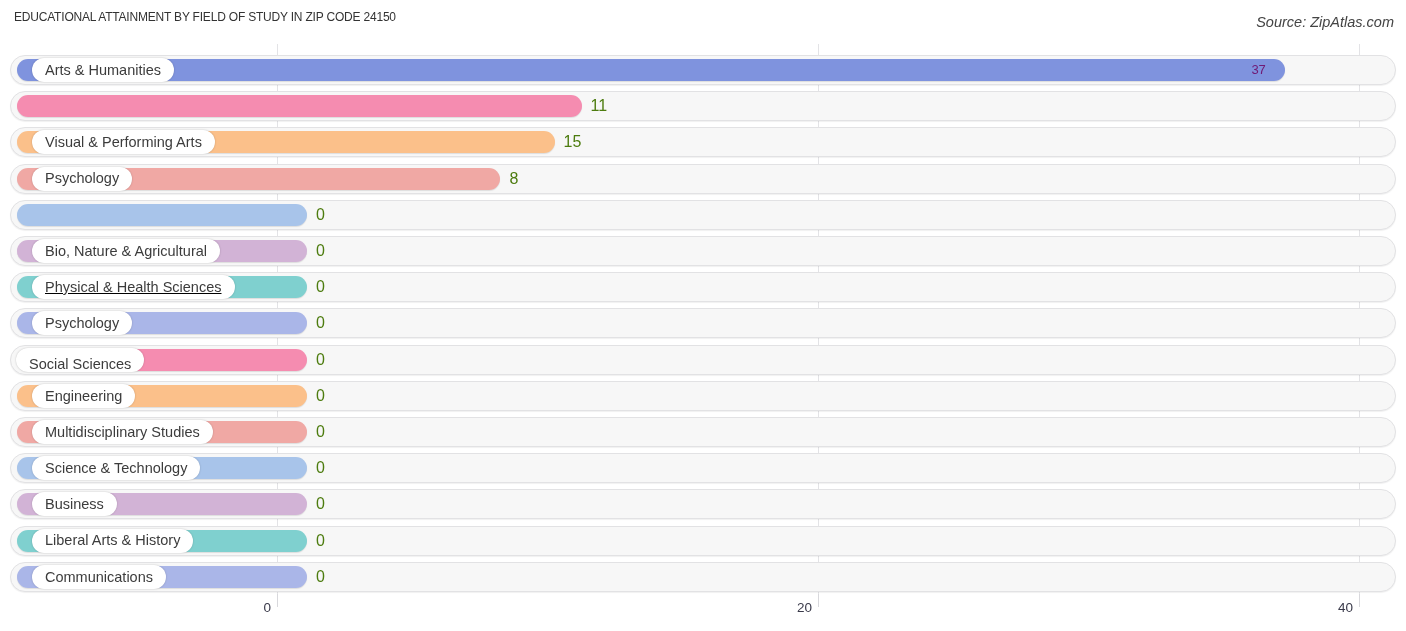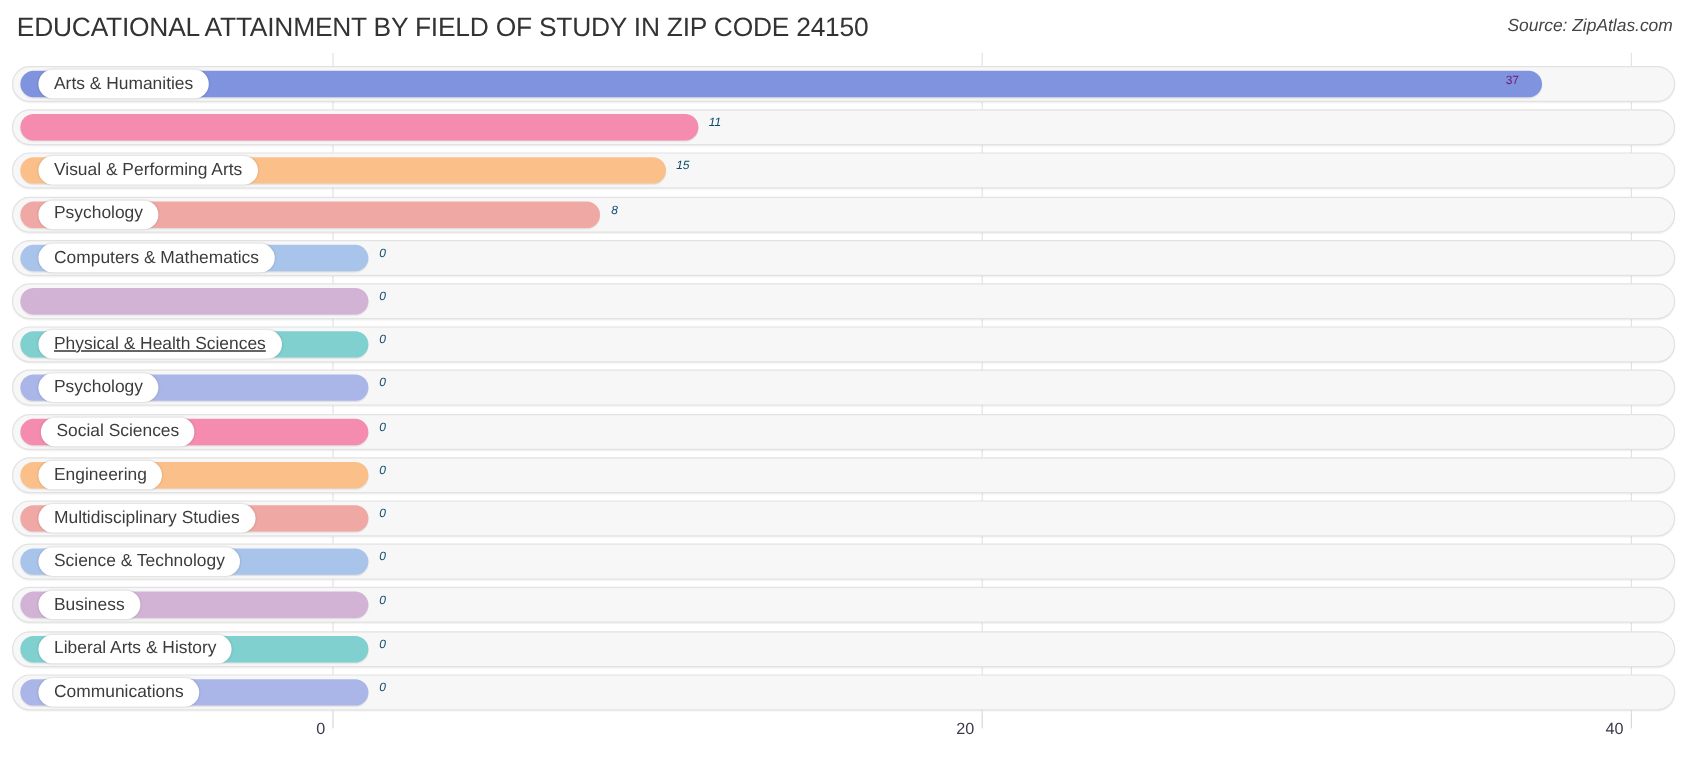--- a/index.html
+++ b/index.html
@@ -9,21 +9,21 @@
     font-family:"Liberation Sans", sans-serif;
     overflow:hidden;
     position:relative;
   }
   
   #header{
     position:absolute;left:0;top:0;width:1406px;height:44px;
   }
   #chart-title{
     position:absolute;left:14px;top:10px;
-    font-size:22px;font-weight:400;color:#333333;
+    font-size:12px;font-weight:400;color:#333333;
     letter-spacing:-0.2px;white-space:nowrap;
   }
   #source-note{
     position:absolute;right:12px;top:14px;
     font-size:14.5px;font-style:italic;color:#444444;
     white-space:nowrap;
   }
   
   #plot{
     position:absolute;left:0;top:44px;width:1383px;height:550px;
@@ -57,27 +57,26 @@
     display:flex;align-items:center;
     padding:0 13px;
     box-sizing:border-box;
     white-space:nowrap;
   }
   .cat-label{
     font-size:14.5px;color:#3c3c3c;line-height:1;
   }
   .val-out{
     position:absolute;top:7px;
-    font-size:10px;color:#0c4a6e;line-height:1;
-    white-space:nowrap;
-    font-style:italic;
+    font-size:16px;color:#4d7c0f;line-height:1;
+    white-space:nowrap;
   }
   .val-in{
     position:absolute;top:8px;
-    font-size:10px;color:#701a75;line-height:1;
+    font-size:13px;color:#701a75;line-height:1;
     white-space:nowrap;text-align:right;
   }
   
   #axis{
     position:absolute;left:0;top:594px;width:1406px;height:37px;
   }
   .tick-line{
     position:absolute;top:0;height:13px;width:1px;background:#d8d8dc;
   }
   .tick-label{
@@ -127,28 +126,28 @@
         <div class="track"></div>
         <div class="bar" style="width: 483.4px; background: rgb(240, 168, 164);"></div>
         <div class="cat-pill" style="left: 22px;">
           <span class="cat-label">Psychology</span>
         </div>
         <div class="val-out" style="left: 499.4px;">8</div>
       </div>
       <div class="row" style="top: 155.8px;">
         <div class="track"></div>
         <div class="bar" style="width: 290px; background: rgb(168, 196, 234);"></div>
-        <div class="cat-pill" style="left: 22px;">
-          <span class="cat-label">Computers &amp; Mathematics</span>
-        </div>
         <div class="val-out" style="left: 306px;">0</div>
       </div>
       <div class="row" style="top: 192px;">
         <div class="track"></div>
         <div class="bar" style="width: 290px; background: rgb(210, 179, 214);"></div>
+        <div class="cat-pill" style="left: 22px;">
+          <span class="cat-label">Bio, Nature &amp; Agricultural</span>
+        </div>
         <div class="val-out" style="left: 306px;">0</div>
       </div>
       <div class="row" style="top: 228.2px;">
         <div class="track"></div>
         <div class="bar" style="width: 290px; background: rgb(127, 208, 207);"></div>
         <div class="cat-pill" style="left: 22px; text-decoration: underline;">
           <span class="cat-label">Physical &amp; Health Sciences</span>
         </div>
         <div class="val-out" style="left: 306px;">0</div>
       </div>
@@ -156,21 +155,21 @@
         <div class="track"></div>
         <div class="bar" style="width: 290px; background: rgb(170, 182, 232);"></div>
         <div class="cat-pill" style="left: 22px;">
           <span class="cat-label">Psychology</span>
         </div>
         <div class="val-out" style="left: 306px;">0</div>
       </div>
       <div class="row" style="top: 300.6px;">
         <div class="track"></div>
         <div class="bar" style="width: 290px; background: rgb(245, 140, 176);"></div>
-        <div class="cat-pill" style="left: 24px;">
+        <div class="cat-pill" style="left: 6px; align-items: flex-end;">
           <span class="cat-label">Social Sciences</span>
         </div>
         <div class="val-out" style="left: 306px;">0</div>
       </div>
       <div class="row" style="top: 336.8px;">
         <div class="track"></div>
         <div class="bar" style="width: 290px; background: rgb(251, 192, 138);"></div>
         <div class="cat-pill" style="left: 22px;">
           <span class="cat-label">Engineering</span>
         </div>

